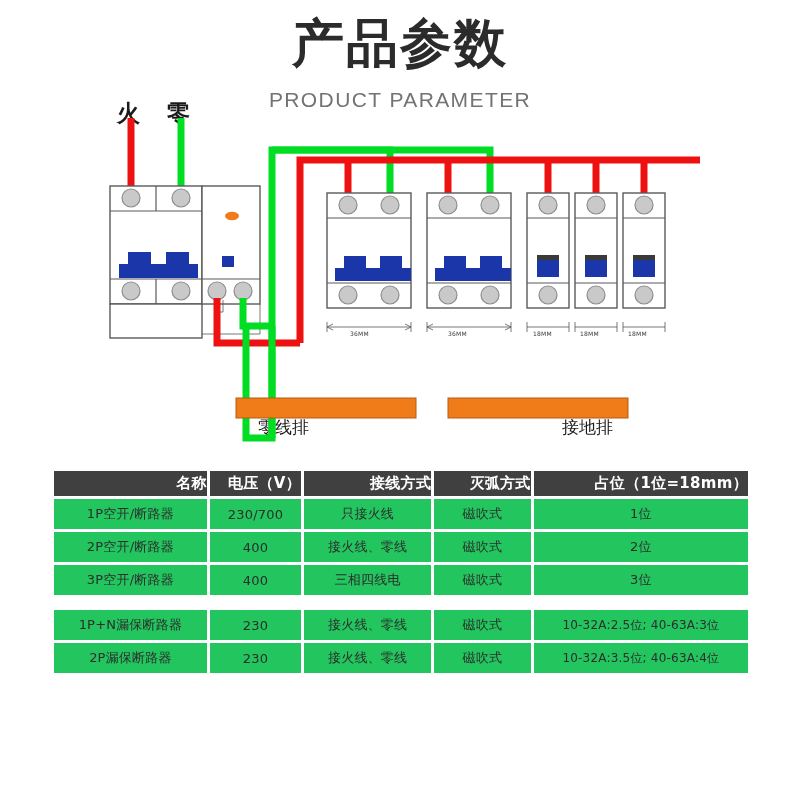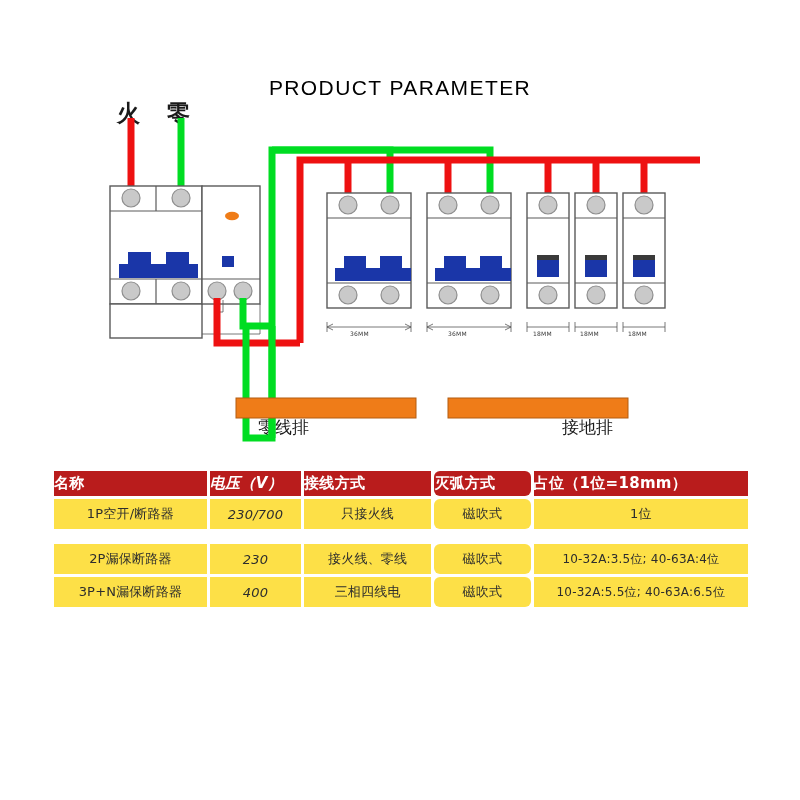--- a/index.html
+++ b/index.html
@@ -15,24 +15,24 @@
 
   
   .title-zh{
     position:absolute;left:0;top:14px;width:800px;
     text-align:center;
     font-family:"DejaVu Sans","Liberation Sans",sans-serif;
     font-size:52px;font-weight:bold;letter-spacing:2px;
     color:#2b2b2b;line-height:58px;
   }
   .title-en{
-    position:absolute;left:0;top:76px;width:800px;
+    position:absolute;left:0;top:88px;width:800px;
     text-align:center;
     font-size:21px;letter-spacing:1.4px;
-    color:#000000;font-weight:400;
+    color:#737373;font-weight:400;
   }
 
   
   .diagram{position:absolute;left:0;top:98px;width:800px;height:360px;}
   .svgwrap{position:absolute;left:0;top:0;}
 
   .lbl{
     position:absolute;
     font-family:"DejaVu Sans","Liberation Sans",sans-serif;
     font-size:23px;font-weight:bold;color:#1a1a1a;
@@ -62,42 +62,43 @@
 
   
   .tbl{
     position:absolute;left:51px;top:468px;
     width:700px;
     border-collapse:separate;
     border-spacing:3px 3px;
     font-family:"DejaVu Sans","Liberation Sans",sans-serif;
   }
   .tbl th{
-    background:#b91c1c;color:#ffffff;
+    background:#404040;color:#ffffff;
     font-size:15px;font-weight:bold;
     height:21px;padding:2px 0;
-    text-align:left;
+    text-align:right;
     letter-spacing:.3px;
   }
   .tbl td{
-    background:#fde047;color:#2d2d2d;
+    background:#22c55e;color:#2d2d2d;
     font-size:13px;font-weight:400;
     height:26px;padding:2px 2px;
     text-align:center;
     letter-spacing:.2px;
   }
   .tbl td.small{font-size:12px;}
   .tbl tr.spacer td{background:#ffffff;height:9px;padding:0;font-size:0;line-height:0;}
-  .c1{width:145px;} .c2{width:85px;font-style:italic;} .c3{width:120px;} .c4{width:90px;border-radius:6px;} .c5{width:205px;}
+  .c1{width:145px;} .c2{width:85px;} .c3{width:120px;} .c4{width:90px;} .c5{width:205px;}
 </style>
 </head>
 <body>
 
 <div id="root">
 
+  <div class="title-zh">产品参数</div>
   <div class="title-en">PRODUCT PARAMETER</div>
 
   <div class="diagram">
 
     <div class="lbl lbl-huo">火</div>
     <div class="lbl lbl-ling">零</div>
 
     <div class="barlabel barlabel-n">零线排</div>
     <div class="barlabel barlabel-g">接地排</div>
 
@@ -276,37 +277,51 @@
       </tr>
     </thead>
     <tbody>
         <tr>
           <td class="c1">1P空开/断路器</td>
           <td class="c2">230/700</td>
           <td class="c3">只接火线</td>
           <td class="c4">磁吹式</td>
           <td class="c5">1位</td>
         </tr>
+        <tr>
+          <td class="c1">2P空开/断路器</td>
+          <td class="c2">400</td>
+          <td class="c3">接火线、零线</td>
+          <td class="c4">磁吹式</td>
+          <td class="c5">2位</td>
+        </tr>
+        <tr>
+          <td class="c1">3P空开/断路器</td>
+          <td class="c2">400</td>
+          <td class="c3">三相四线电</td>
+          <td class="c4">磁吹式</td>
+          <td class="c5">3位</td>
+        </tr>
         <tr class="spacer">
           <td class="c1"></td>
           <td class="c2"></td>
           <td class="c3"></td>
           <td class="c4"></td>
           <td class="c5"></td>
         </tr>
         <tr>
+          <td class="c1">1P+N漏保断路器</td>
+          <td class="c2">230</td>
+          <td class="c3">接火线、零线</td>
+          <td class="c4">磁吹式</td>
+          <td class="c5 small">10-32A:2.5位; 40-63A:3位</td>
+        </tr>
+        <tr>
           <td class="c1">2P漏保断路器</td>
           <td class="c2">230</td>
           <td class="c3">接火线、零线</td>
           <td class="c4">磁吹式</td>
           <td class="c5 small">10-32A:3.5位; 40-63A:4位</td>
         </tr>
-        <tr>
-          <td class="c1">3P+N漏保断路器</td>
-          <td class="c2">400</td>
-          <td class="c3">三相四线电</td>
-          <td class="c4">磁吹式</td>
-          <td class="c5 small">10-32A:5.5位; 40-63A:6.5位</td>
-        </tr>
       </tbody>
   </table>
 
 </div>
 
 </body></html>

